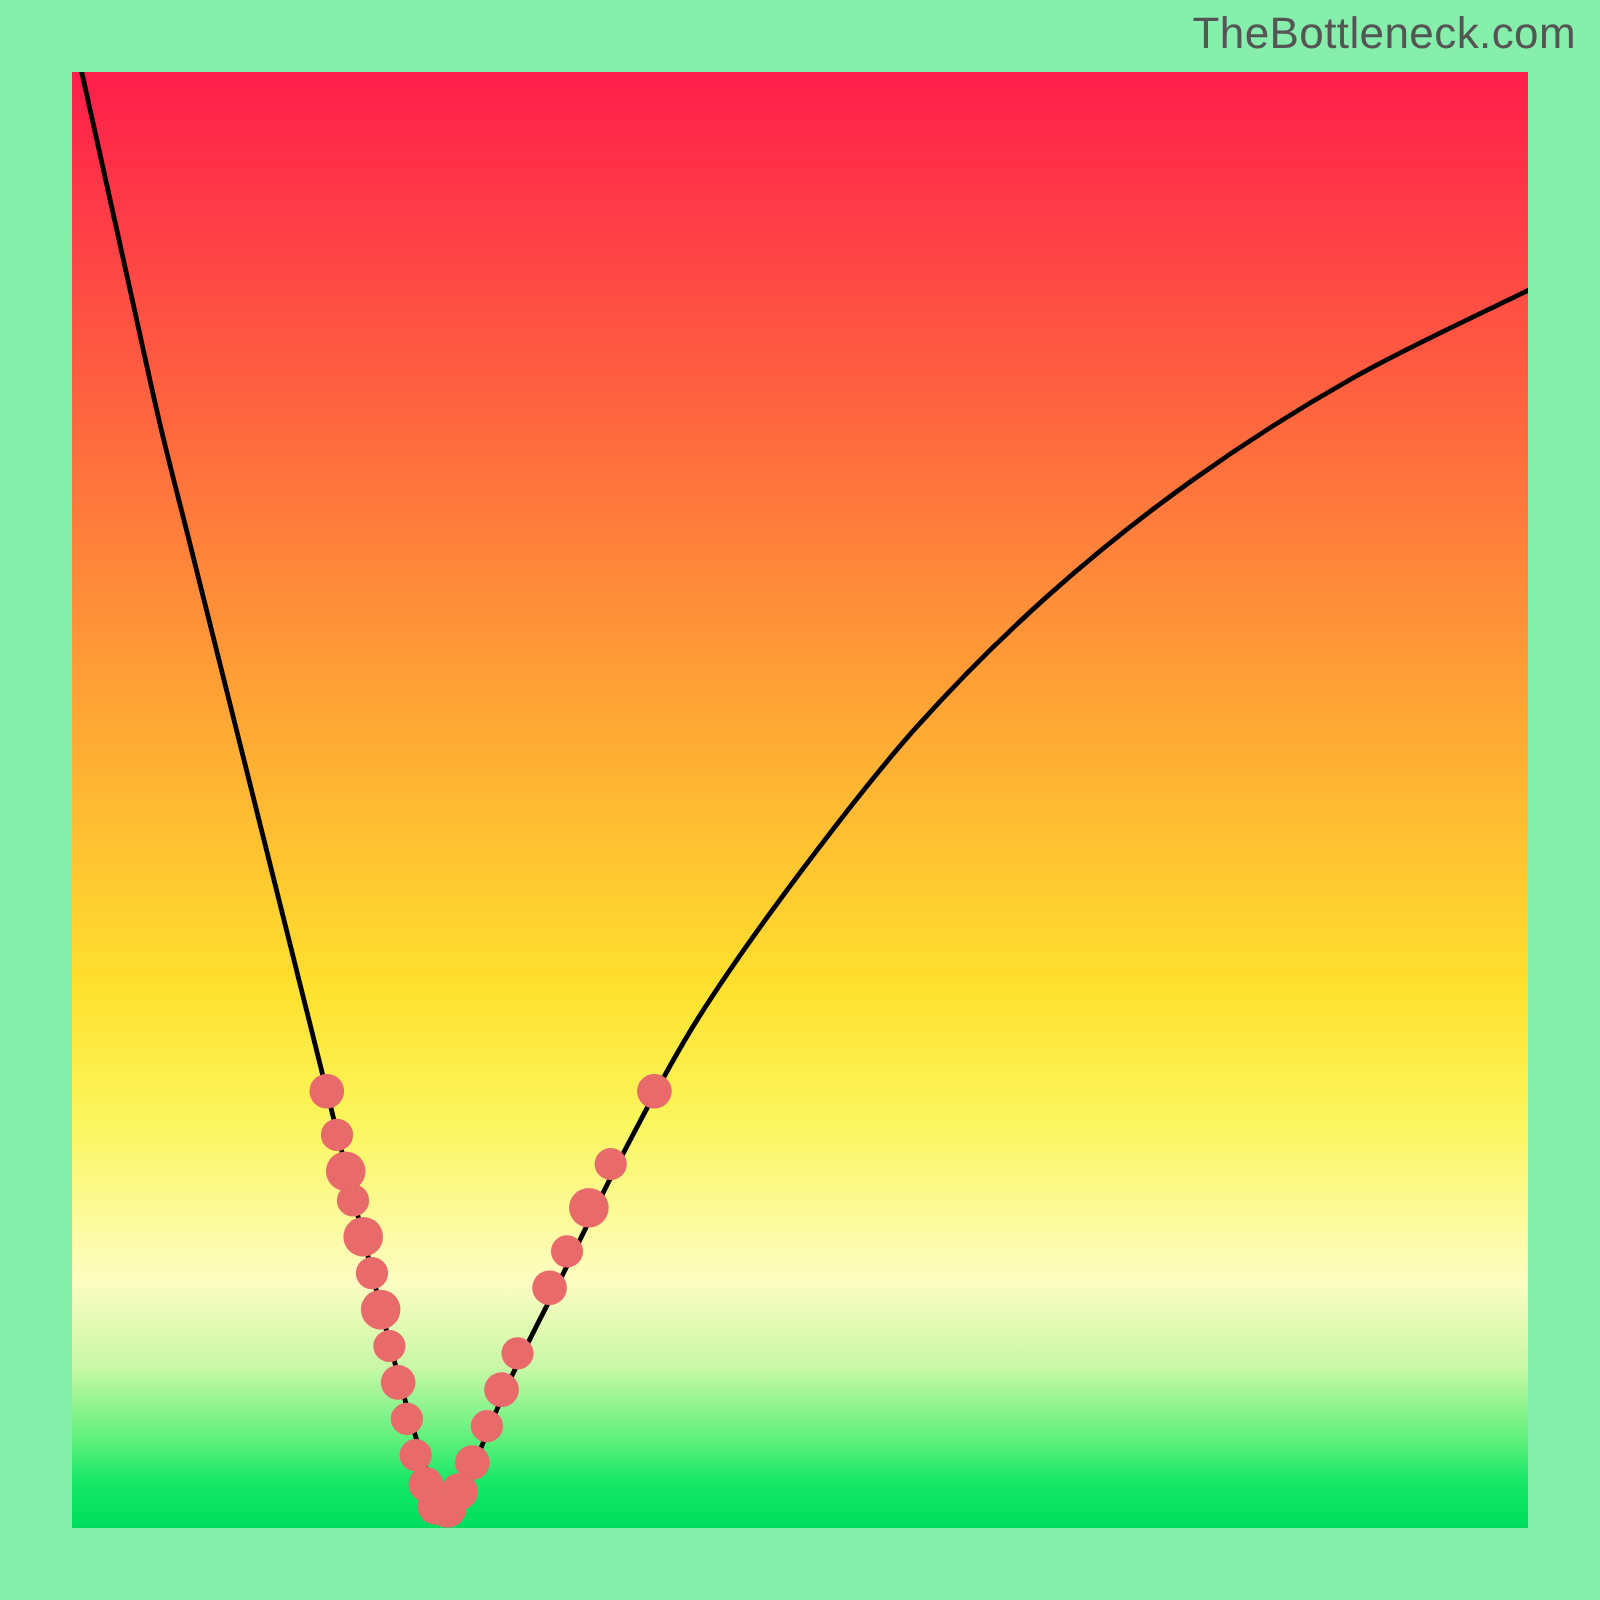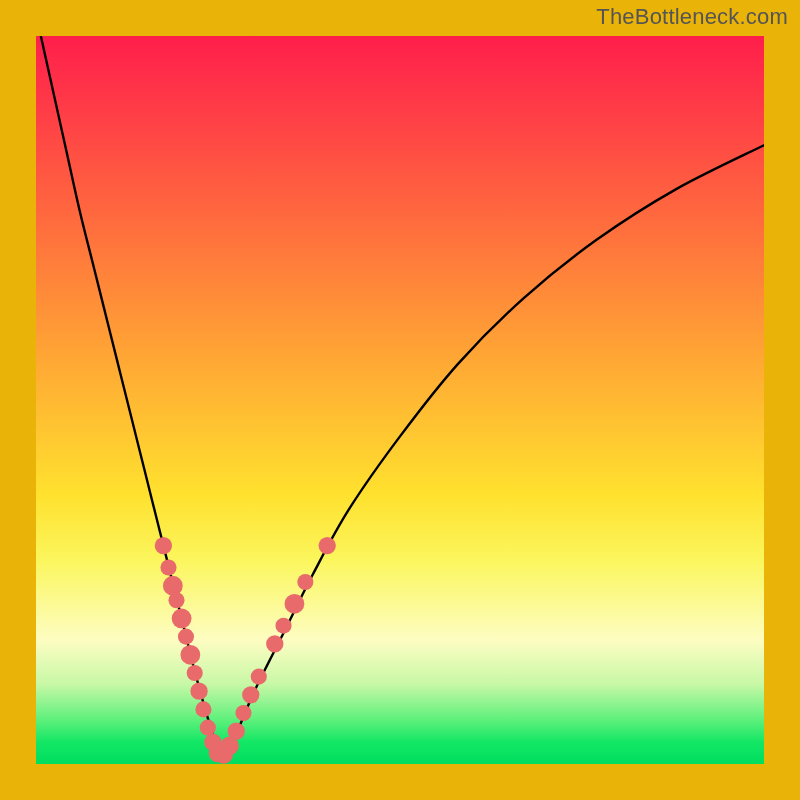--- a/index.html
+++ b/index.html
@@ -10,21 +10,21 @@
     overflow: hidden;
     background: #000;
     font-family: Arial, Helvetica, sans-serif;
   }
   .frame {
     position: absolute;
     left: 0;
     top: 0;
     width: 800px;
     height: 800px;
-    background: #eab308;
+    background: #86efac;
   }
   .watermark {
     position: absolute;
     top: 4px;
     right: 12px;
     color: #555;
     font-size: 22px;
     font-weight: 500;
     letter-spacing: 0.2px;
     z-index: 20;

